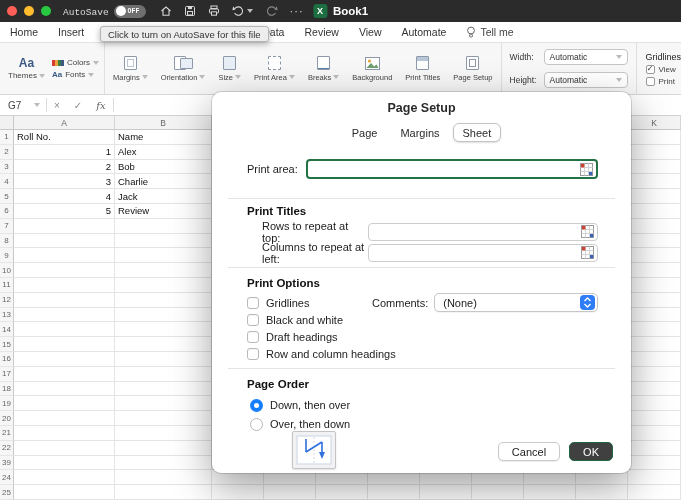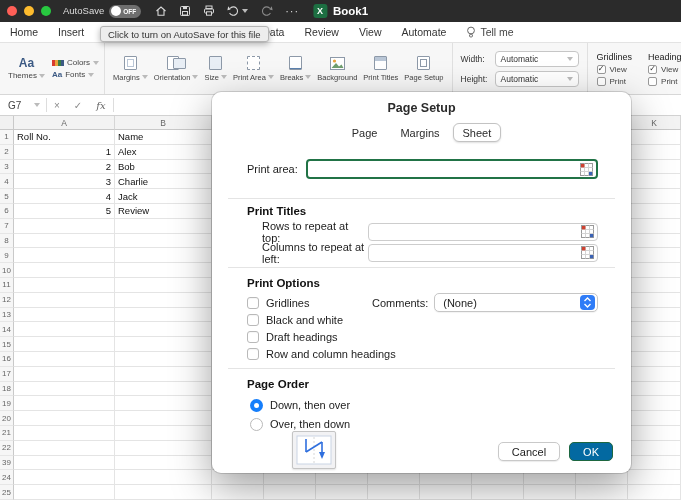--- a/index.html
+++ b/index.html
@@ -5,41 +5,41 @@
   * { margin:0; padding:0; box-sizing:border-box; }
   html,body { width:681px; height:500px; overflow:hidden; }
   body { font-family:"Liberation Sans", sans-serif; background:#fff; }
   .app { position:relative; width:681px; height:500px; }
 
   
   .titlebar { position:absolute; top:0; left:0; right:0; height:22px; background:#2b2b2b; display:flex; align-items:center; color:#e4e4e4; }
   .traffic { display:flex; gap:7px; margin-left:7px; }
   .tl { width:10px; height:10px; border-radius:50%; }
   .tl-red{background:#ff5f57;} .tl-yellow{background:#febc2e;} .tl-green{background:#28c840;}
-  .autosave { display:flex; align-items:flex-start; gap:5px; margin-left:12px; font-size:9.5px; color:#ddd; }
+  .autosave { display:flex; align-items:flex-end; gap:5px; margin-left:12px; font-size:9.5px; color:#ddd;font-family:Liberation Mono, monospace; }
   .toggle { width:32px; height:13px; border-radius:7px; background:#6f6f6f; display:flex; align-items:center; padding:0 2px; gap:2px; }
   .knob { width:10px; height:10px; background:#fff; border-radius:50%; }
   .toggle-state { font-size:6.5px; font-weight:bold; color:#fff; }
   .tb-icons { display:flex; align-items:center; gap:12px; margin-left:14px; }
   .tb-icon { display:flex; align-items:center; gap:2px; }
   .caret-d { width:0; height:0; border-left:3px solid transparent; border-right:3px solid transparent; border-top:4px solid #bbb; }
   .tb-title { position:absolute; left:50%; transform:translateX(-50%); display:flex; align-items:center; gap:6px; font-size:11.5px; font-weight:bold; color:#fff; }
   .excel-badge { width:14px; height:14px; background:#1d6f42; border-radius:3px; color:#fff; font-size:9px; font-weight:bold; display:flex; align-items:center; justify-content:center; }
 
   
   .tabrow { position:absolute; top:22px; left:0; right:0; height:21px; background:#fff; border-bottom:1px solid #e3e3e3; display:flex; align-items:center; font-size:10.5px; color:#333; }
   .rtab { padding:0 10px; }
   .tab-spacer { width:158px; }
   .tellme { display:flex; align-items:center; gap:4px; margin-left:10px; color:#444; }
   .tooltip { position:absolute; top:26px; left:100px; height:16px; padding:1px 7px; background:#ededed; border:1px solid #b5b5b5; border-radius:3px; font-size:9.5px; color:#333; box-shadow:0 2px 6px rgba(0,0,0,.3); display:flex; align-items:center; white-space:nowrap; z-index:6; }
 
   
   .ribbon { position:absolute; top:43px; left:0; right:0; height:52px; background:#f7f7f7; border-bottom:1px solid #d7d7d7; display:flex; align-items:stretch; }
   .rgroup { display:flex; align-items:center; padding:0 5px; }
-  .rgroup + .rgroup { border-left:1px solid #e0e0e0; }
+  .rgroup + .rgroup { border-left:1px solid #e0e0e0;gap:7px; }
   .rbtn { display:flex; flex-direction:column; align-items:center; justify-content:center; gap:2px; padding:2px 3px; font-size:7.5px; color:#444; text-align:center; }
   .rbtn-lab { display:flex; align-items:center; gap:2px; white-space:nowrap; }
   .ric { width:19px; height:15px; display:flex; align-items:center; justify-content:center; }
   .themes-big { font-size:8px; }
   .themes-aa { font-size:12px; font-weight:bold; color:#3c5a84; line-height:12px; }
   .stacked { display:flex; flex-direction:column; gap:3px; margin-left:4px; }
   .srow { display:flex; align-items:center; gap:3px; font-size:8px; color:#444; }
   .mini-aa { font-size:8px; font-weight:bold; color:#3c5a84; }
   .palette { display:flex; }
   .pal-sq { width:3px; height:6px; }
@@ -100,21 +100,21 @@
   .po-wrap { display:flex; margin:7px 33px 0 38px;flex-direction:column; }
   .po-opts { display:flex; flex-direction:column; gap:5px; }
   .radio-row { display:flex; align-items:center; height:14px; }
   .radio { width:13px; height:13px; border-radius:50%; border:1px solid #b9b9b9; background:#fff; margin-right:7px; flex:none; }
   .radio.sel { border:none; background:#157efb; display:flex; align-items:center; justify-content:center; }
   .radio-dot { width:5px; height:5px; border-radius:50%; background:#fff; }
   .po-img { margin-left:42px; width:44px; height:38px; border:1px solid #c4c4c4; border-radius:2px; background:#f2f2f4; display:flex; align-items:center; justify-content:center; box-shadow:0 1px 2px rgba(0,0,0,.12); }
   .dlg-btns { position:absolute; right:18px; bottom:12px; display:flex; gap:9px; }
   .btn { height:19px; padding:0 13px; border-radius:5px; font-size:11px; display:flex; align-items:center; justify-content:center; }
   .btn-cancel { background:#fff; border:1px solid #c9c9c9; color:#1c1c1c; box-shadow:0 1px 1px rgba(0,0,0,.08); }
-  .btn-ok { background:#0369a1; border:1px solid #1d6740; color:#fff; }
+  .btn-ok { background:#404040; border:1px solid #1d6740; color:#fff; }
 </style>
 </head>
 <body>
 
 <div class="app">
 
   <div class="titlebar">
     <div class="traffic">
       <div class="tl tl-red"></div>
       <div class="tl tl-yellow"></div>

